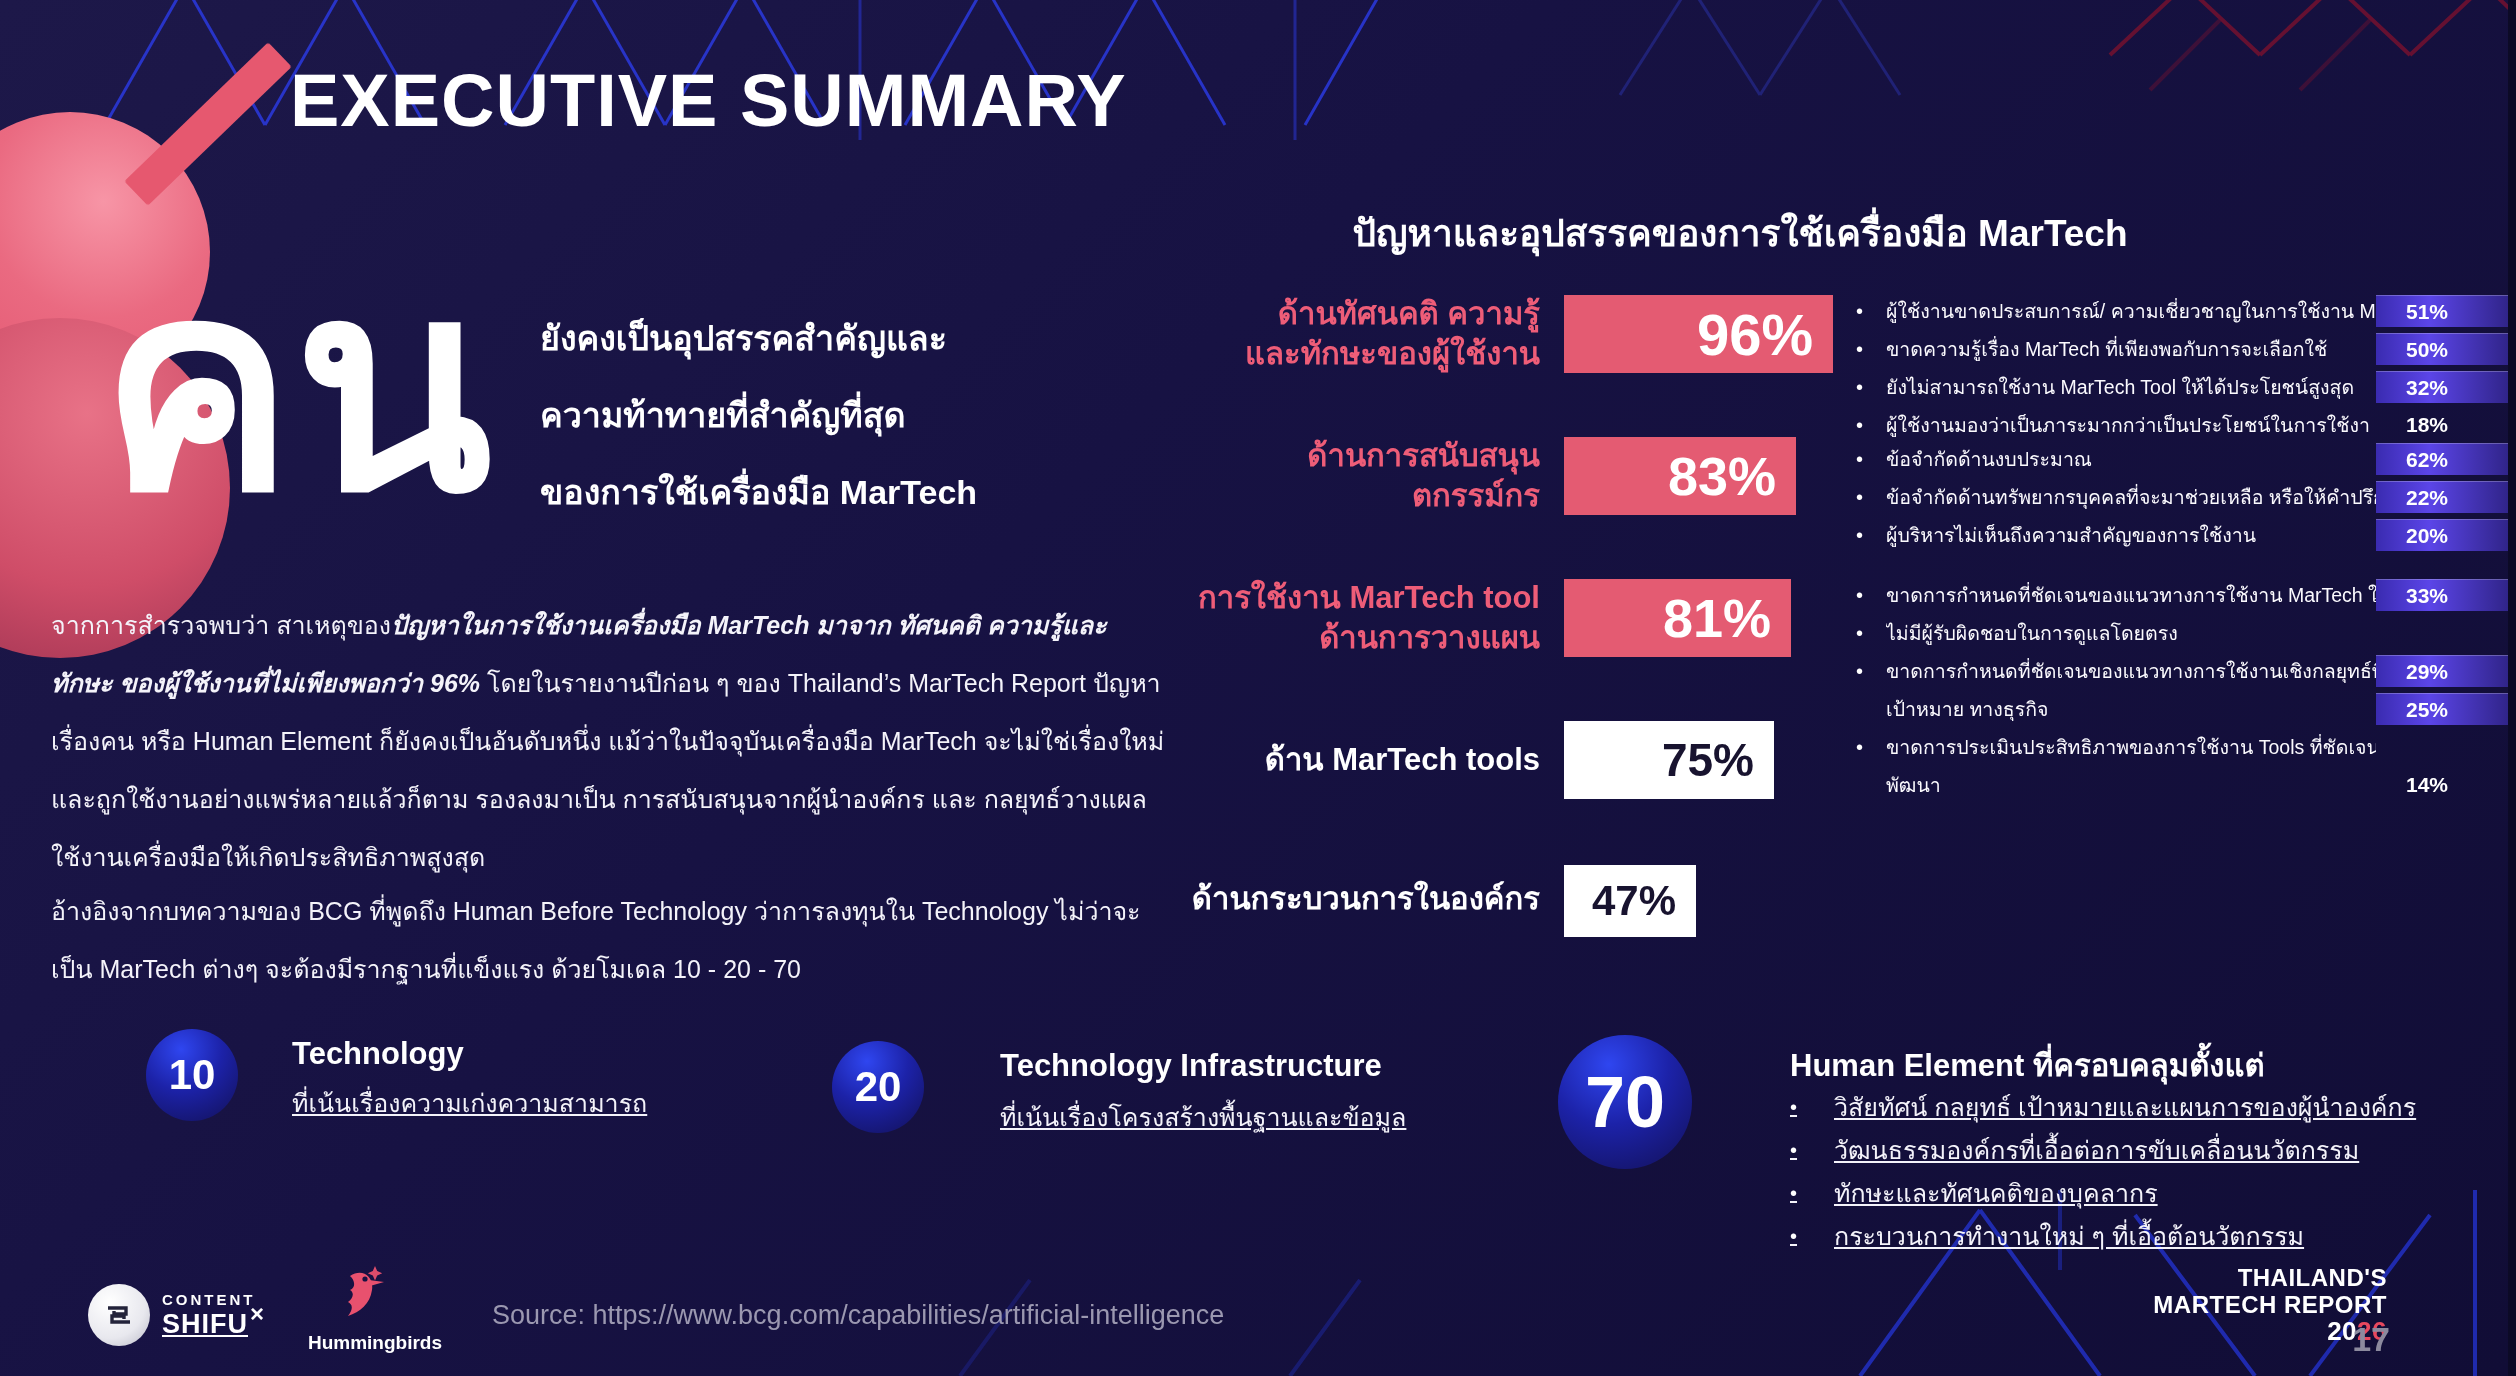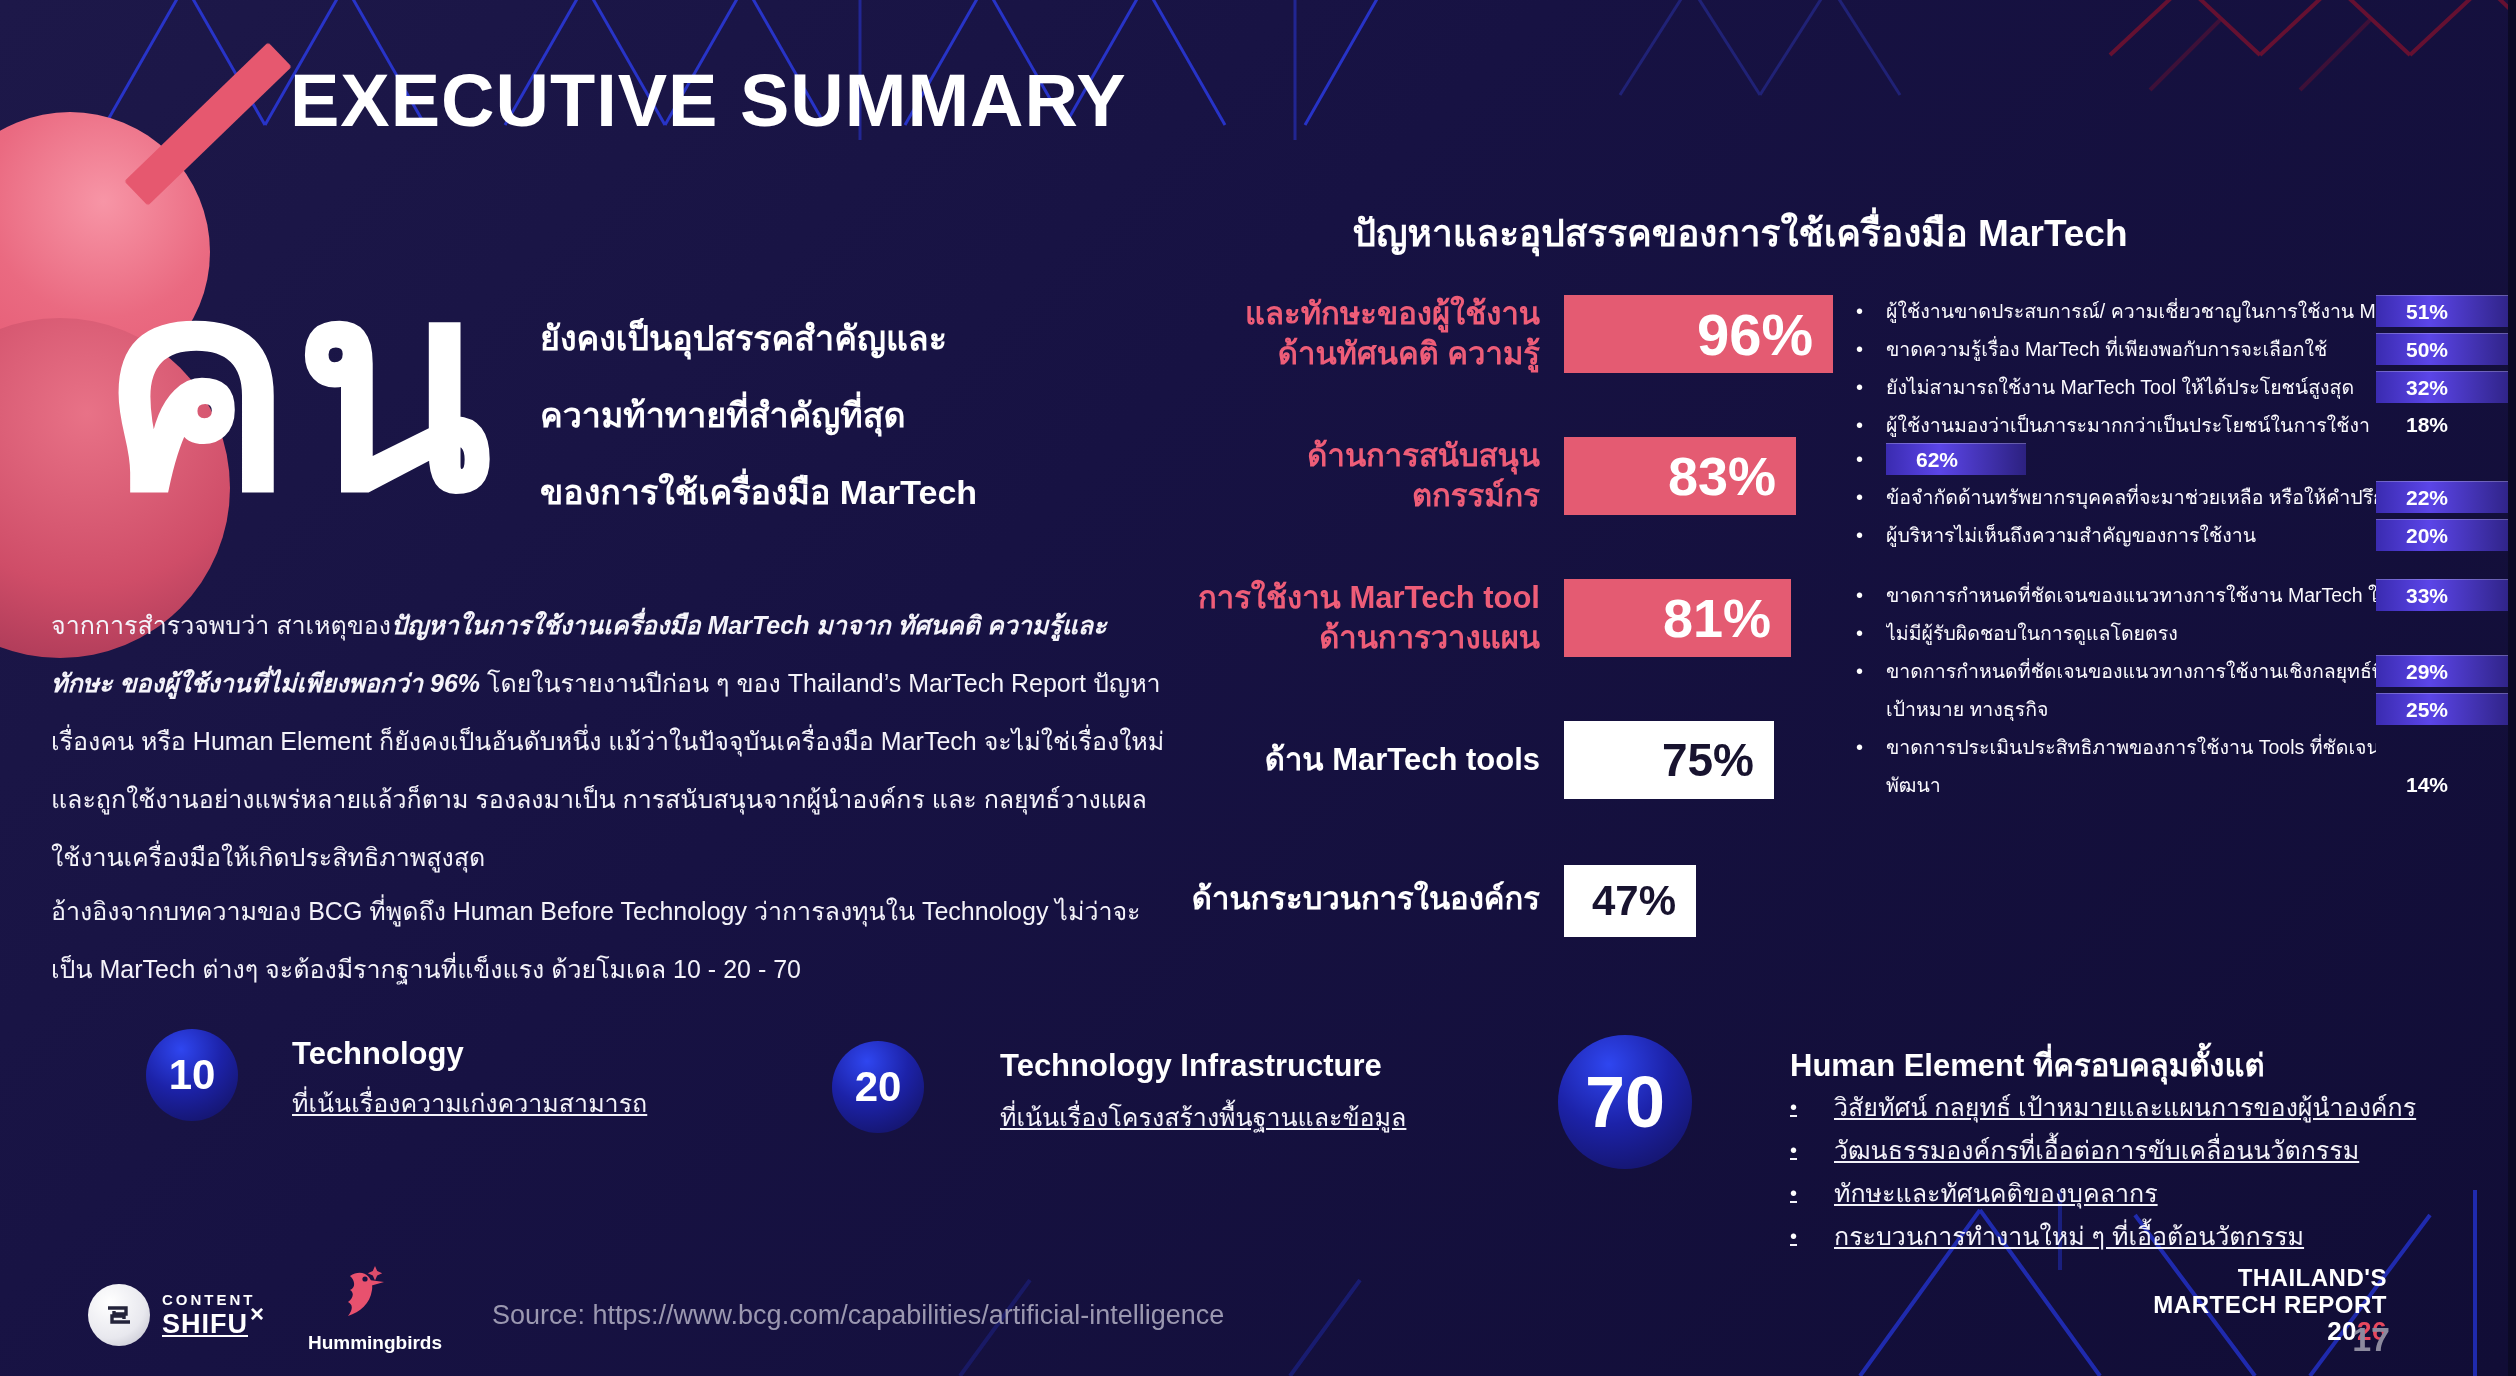--- a/index.html
+++ b/index.html
@@ -135,22 +135,22 @@
     <div>ของการใช้เครื่องมือ MarTech</div>
   </div>
 
   <div class="para" style="top:596px;"><span>จากการสำรวจพบว่า สาเหตุของ</span><span class="em">ปัญหาในการใช้งานเครื่องมือ MarTech มาจาก ทัศนคติ ความรู้และทักษะ ของผู้ใช้งานที่ไม่เพียงพอกว่า 96%</span><span> โดยในรายงานปีก่อน ๆ ของ Thailand’s MarTech Report ปัญหาเรื่องคน หรือ Human Element ก็ยังคงเป็นอันดับหนึ่ง แม้ว่าในปัจจุบันเครื่องมือ MarTech จะไม่ใช่เรื่องใหม่ และถูกใช้งานอย่างแพร่หลายแล้วก็ตาม รองลงมาเป็น การสนับสนุนจากผู้นำองค์กร และ กลยุทธ์วางแผลใช้งานเครื่องมือให้เกิดประสิทธิภาพสูงสุด</span></div>
 
   <div class="para" style="top:882px;">อ้างอิงจากบทความของ BCG ที่พูดถึง Human Before Technology ว่าการลงทุนใน Technology ไม่ว่าจะเป็น MarTech ต่างๆ จะต้องมีรากฐานที่แข็งแรง ด้วยโมเดล 10 - 20 - 70</div>
 
   <div class="chart-title">ปัญหาและอุปสรรคของการใช้เครื่องมือ MarTech</div>
 
   <div class="row-label" style="top:294px;">
+    <div>ด้านทัศนคติ ความรู้</div>
     <div>และทักษะของผู้ใช้งาน</div>
-    <div>ด้านทัศนคติ ความรู้</div>
   </div>
   <div class="bar" style="top: 295px; height: 78px; font-size: 58px; width: 269px;">
       <span>96%</span>
     </div>
 
   <div class="row-label" style="top:436px;">
     <div>ด้านการสนับสนุน</div>
     <div>ตกรรม์กร</div>
   </div>
   <div class="bar" style="top: 437px; height: 78px; font-size: 54px; width: 232px;">
@@ -198,20 +198,21 @@
     <div class="bline">
       <span class="dot">•</span>
       <span class="btxt">ผู้ใช้งานมองว่าเป็นภาระมากกว่าเป็นประโยชน์ในการใช้งา</span>
       <span class="pct">18%</span>
     </div>
   </div>
 
   <div class="bgroup" style="top:440px;">
     <div class="bline">
       <span class="dot">•</span>
+      <span class="btxt">ข้อจำกัดด้านงบประมาณ</span>
       <span class="pct hl">62%</span>
     </div>
     <div class="bline">
       <span class="dot">•</span>
       <span class="btxt">ข้อจำกัดด้านทรัพยากรบุคคลที่จะมาช่วยเหลือ หรือให้คำปรึกษา</span>
       <span class="pct hl">22%</span>
     </div>
     <div class="bline">
       <span class="dot">•</span>
       <span class="btxt">ผู้บริหารไม่เห็นถึงความสำคัญของการใช้งาน</span>

